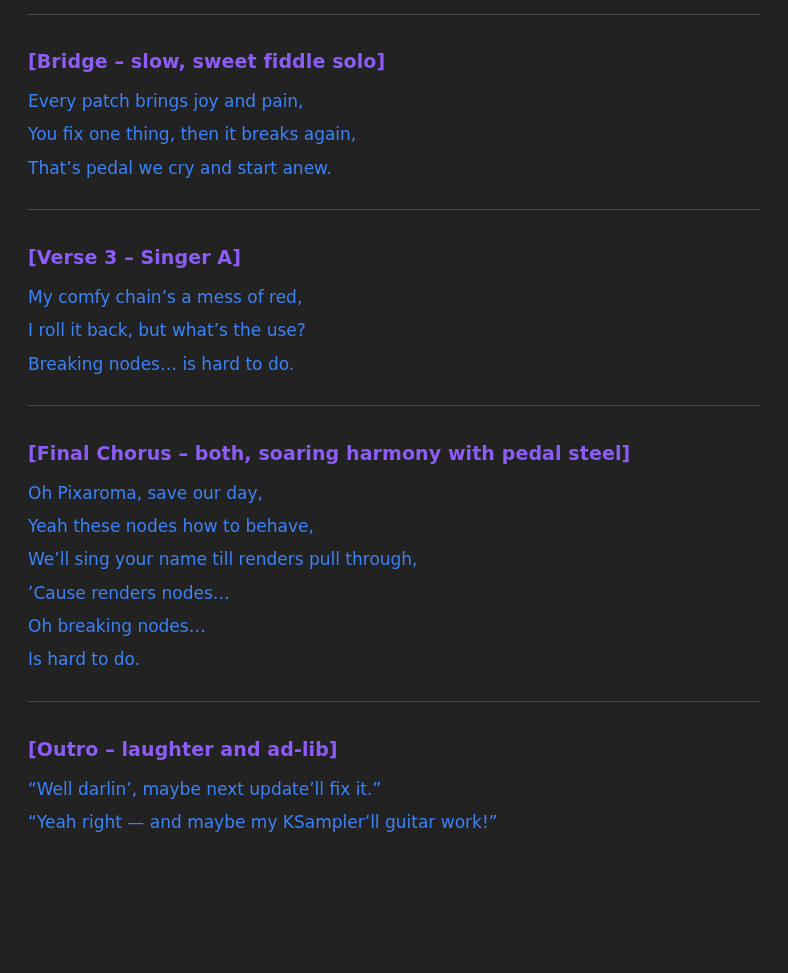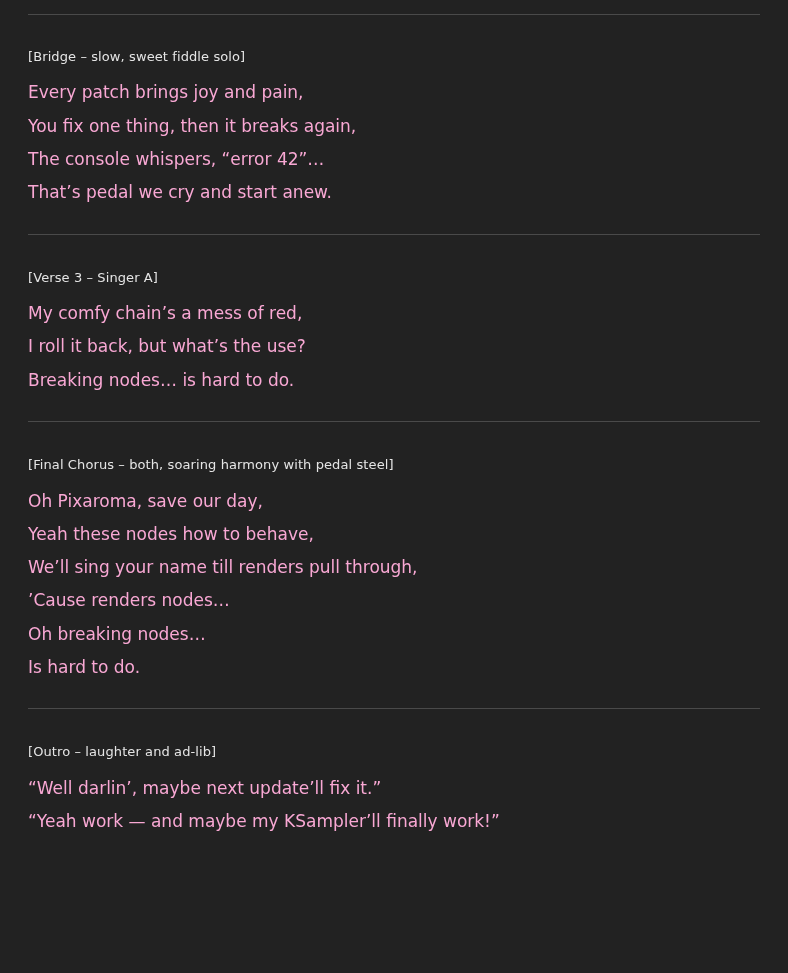--- a/index.html
+++ b/index.html
@@ -28,32 +28,32 @@
     width: 100%;
   }
   .section {
     padding-top: 22px;
     padding-bottom: 24px;
   }
   .section.first {
     padding-top: 22px;
   }
   .heading {
-    font-weight: normal;
-    font-size: 13px;
+    font-weight: bold;
+    font-size: 19px;
     line-height: 1.42;
     margin: 0 0 10px 0;
-    color: #e5e5e5;
+    color: #8b5cf6;
     letter-spacing: 0.1px;
   }
   .line {
     font-size: 17px;
     line-height: 1.96;
     margin: 0;
-    color: #f9a8d4;
+    color: #3b82f6;
     white-space: pre-wrap;
   }
   .line.italic {
     font-style: italic;
     font-weight: bold;
   }
   .top-rule {
     position: absolute;
     top: 14px;
     left: 28px;
@@ -66,21 +66,20 @@
 <body>
 
 <div class="page">
 
   <div class="top-rule"></div>
 
   <div class="section first" style="padding-top:48px;">
     <p class="heading">[Bridge – slow, sweet fiddle solo]</p>
     <p class="line">Every patch brings joy and pain,</p>
     <p class="line">You fix one thing, then it breaks again,</p>
-    <p class="line">The console whispers, “error 42”…</p>
     <p class="line">That’s pedal we cry and start anew.</p>
   </div>
 
   <div class="divider"></div>
 
   <div class="section" style="padding-top:34px;">
     <p class="heading">[Verse 3 – Singer A]</p>
     <p class="line">My comfy chain’s a mess of red,</p>
     <p class="line">I roll it back, but what’s the use?</p>
     <p class="line">Breaking nodes… is hard to do.</p>
@@ -96,16 +95,16 @@
     <p class="line">’Cause renders nodes…</p>
     <p class="line">Oh breaking nodes…</p>
     <p class="line">Is hard to do.</p>
   </div>
 
   <div class="divider"></div>
 
   <div class="section" style="padding-top:34px;">
     <p class="heading">[Outro – laughter and ad-lib]</p>
     <p class="line">“Well darlin’, maybe next update’ll fix it.”</p>
-    <p class="line">“Yeah work — and maybe my KSampler’ll finally work!”</p>
+    <p class="line">“Yeah right — and maybe my KSampler’ll guitar work!”</p>
   </div>
 
 </div>
 
 </body></html>

